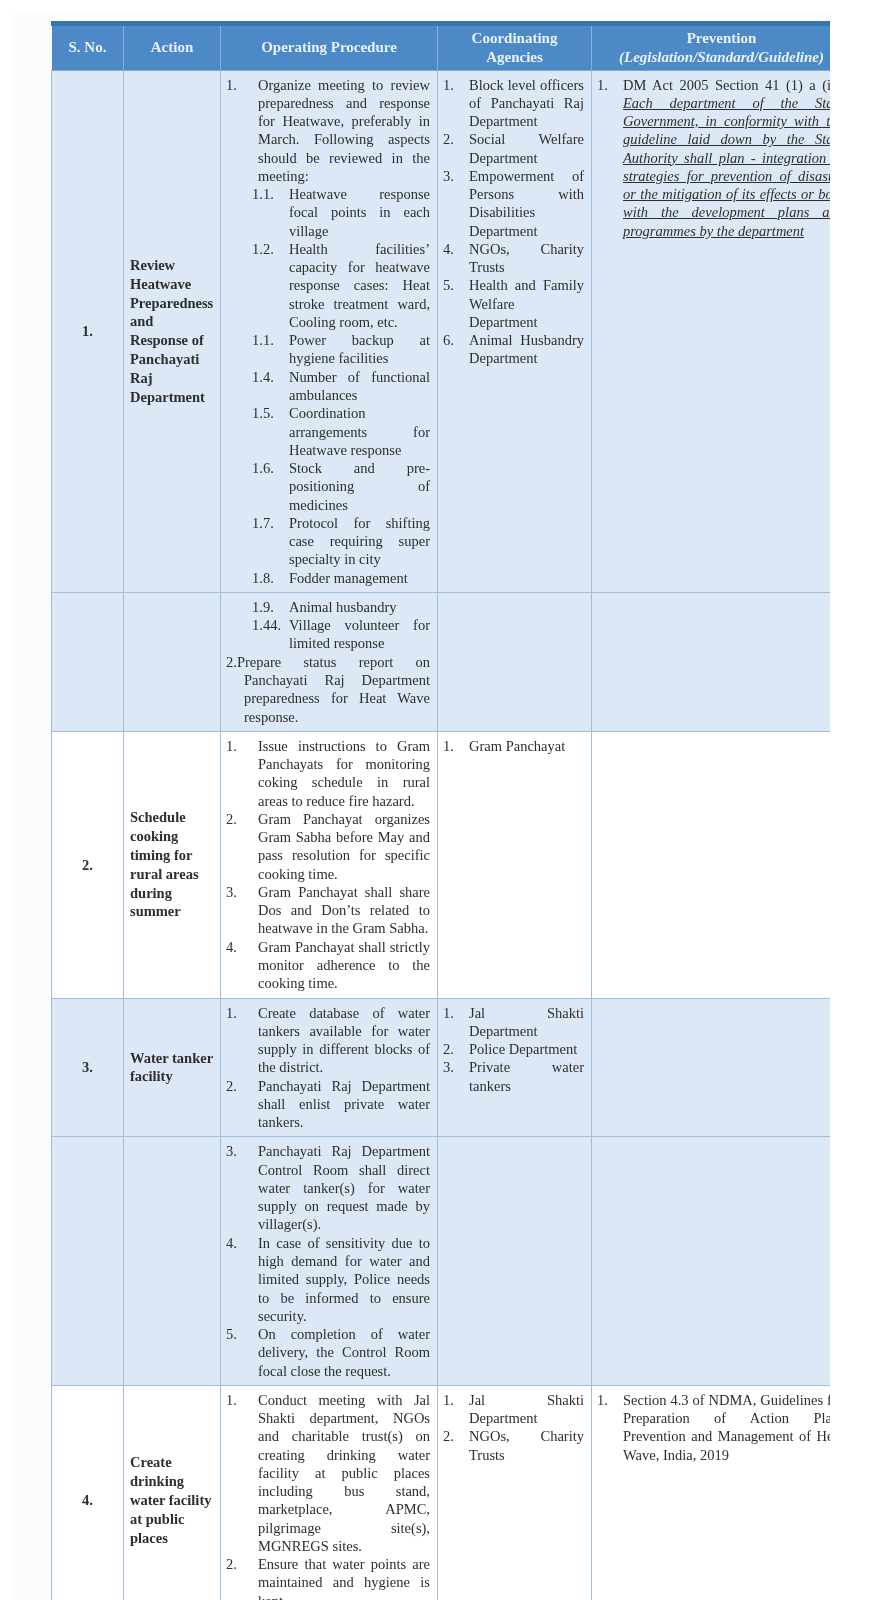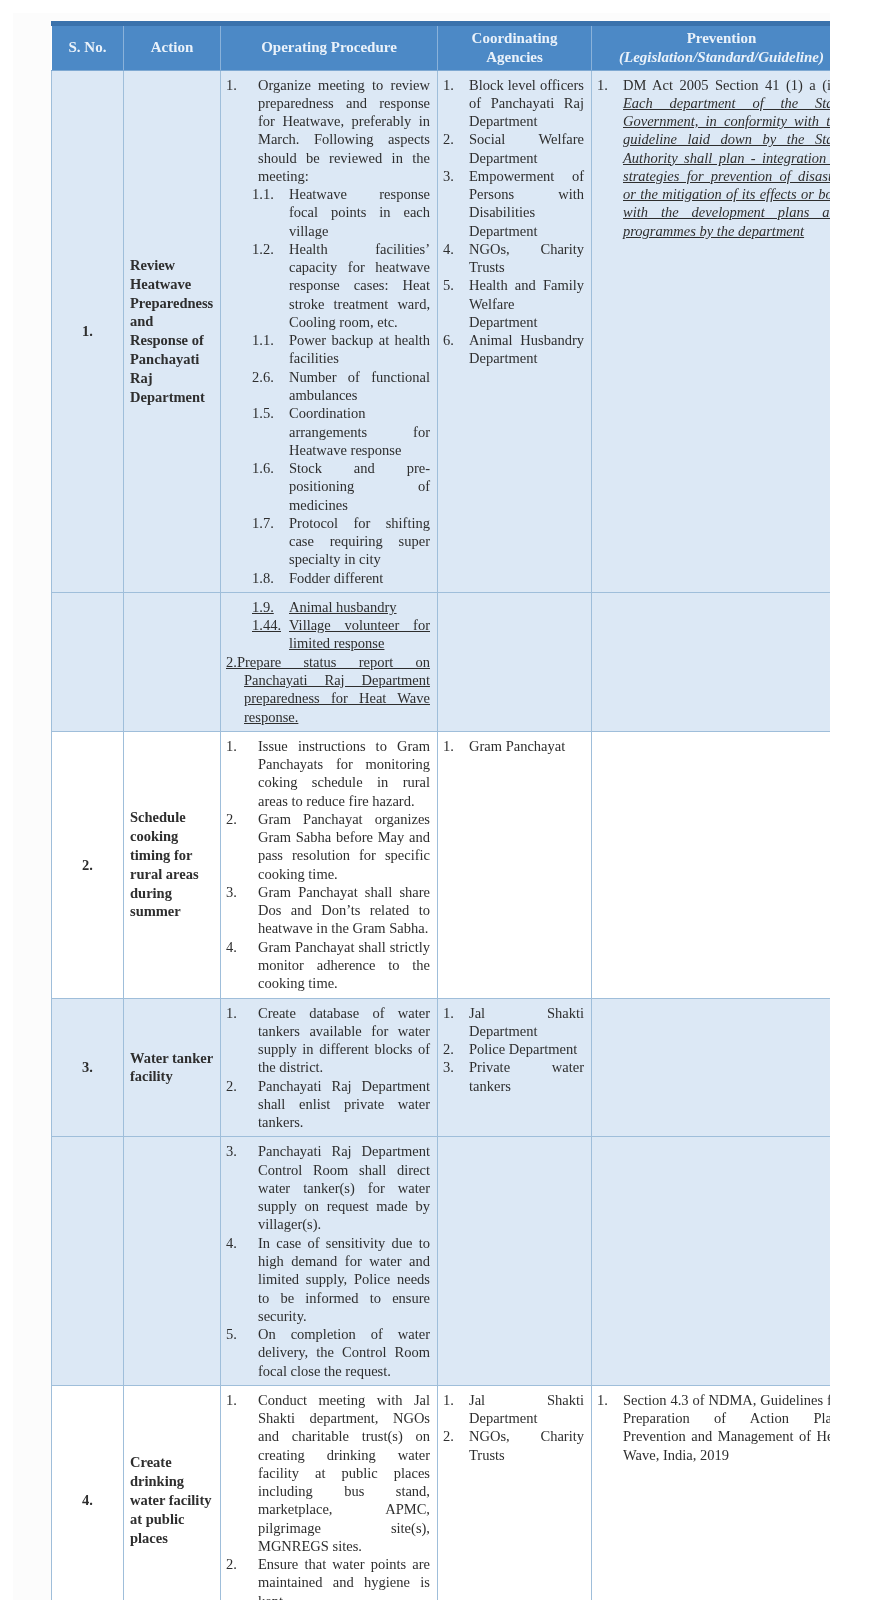--- a/index.html
+++ b/index.html
@@ -32,21 +32,21 @@
   td.action{font-weight:bold;vertical-align:middle;padding:4px 6px;line-height:1.3;}
   .item{display:flex;align-items:flex-start;}
   .item .num{flex:0 0 auto;}
   .item .txt{flex:1 1 auto;text-align:justify;}
   td.proc .item > .num{width:32px;}
   td.proc .item.sub{margin-left:26px;}
   td.proc .item.sub > .num{width:37px;}
   td.agen .item > .num{width:26px;}
   td.ref .item > .num{width:26px;}
   .flush-item{text-align:justify;padding-left:18px;text-indent:-18px;}
-  .row-r1a td{height:470px;} .row-r1b td{height:137px;text-decoration:underline;} .row-r2 td{height:258px;}
+  .row-r1a td{height:470px;} .row-r1b td{height:137px;} .row-r2 td{height:258px;}
   .row-r3a td{height:130px;} .row-r3b td{height:238px;} .row-r4 td{height:204px;}
   .ital{font-style:italic;text-decoration:underline;}
   .bottom-strip{position:absolute;left:0;top:1592px;width:887px;height:8px;background:var(--strip);}
 </style>
 </head>
 <body>
 
 <div class="page">
   <div class="table-wrap">
     <div class="top-band"></div>
@@ -82,41 +82,41 @@
               <div class="item sub">
                 <span class="num">1.1.</span>
                 <span class="txt">Heatwave response focal points in each village</span>
               </div>
               <div class="item sub">
                 <span class="num">1.2.</span>
                 <span class="txt">Health facilities’ capacity for heatwave response cases: Heat stroke treatment ward, Cooling room, etc.</span>
               </div>
               <div class="item sub">
                 <span class="num">1.1.</span>
-                <span class="txt">Power backup at health facilities</span>
-              </div>
-              <div class="item sub">
-                <span class="num">2.6.</span>
+                <span class="txt">Power backup at hygiene facilities</span>
+              </div>
+              <div class="item sub">
+                <span class="num">1.4.</span>
                 <span class="txt">Number of functional ambulances</span>
               </div>
               <div class="item sub">
                 <span class="num">1.5.</span>
                 <span class="txt">Coordination arrangements for Heatwave response</span>
               </div>
               <div class="item sub">
                 <span class="num">1.6.</span>
                 <span class="txt">Stock and pre-positioning of medicines</span>
               </div>
               <div class="item sub">
                 <span class="num">1.7.</span>
                 <span class="txt">Protocol for shifting case requiring super specialty in city</span>
               </div>
               <div class="item sub">
                 <span class="num">1.8.</span>
-                <span class="txt">Fodder different</span>
+                <span class="txt">Fodder management</span>
               </div>
             </td>
             <td class="agen">
               <div class="item">
                 <span class="num">1.</span>
                 <span class="txt">Block level officers of Panchayati Raj Department</span>
               </div>
               <div class="item">
                 <span class="num">2.</span>
                 <span class="txt">Social Welfare Department</span>

